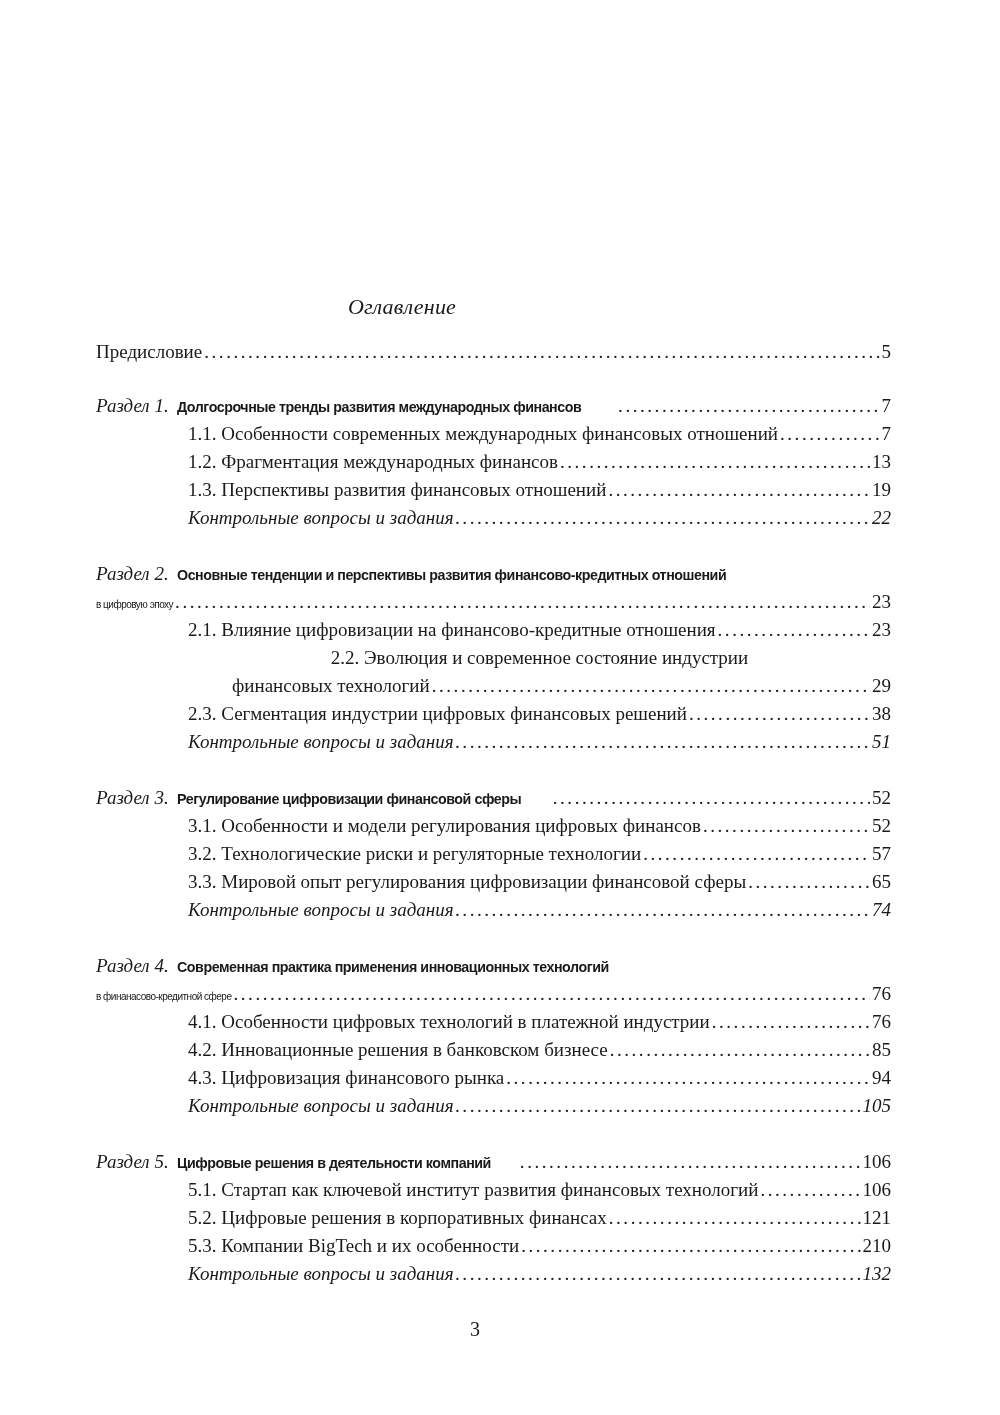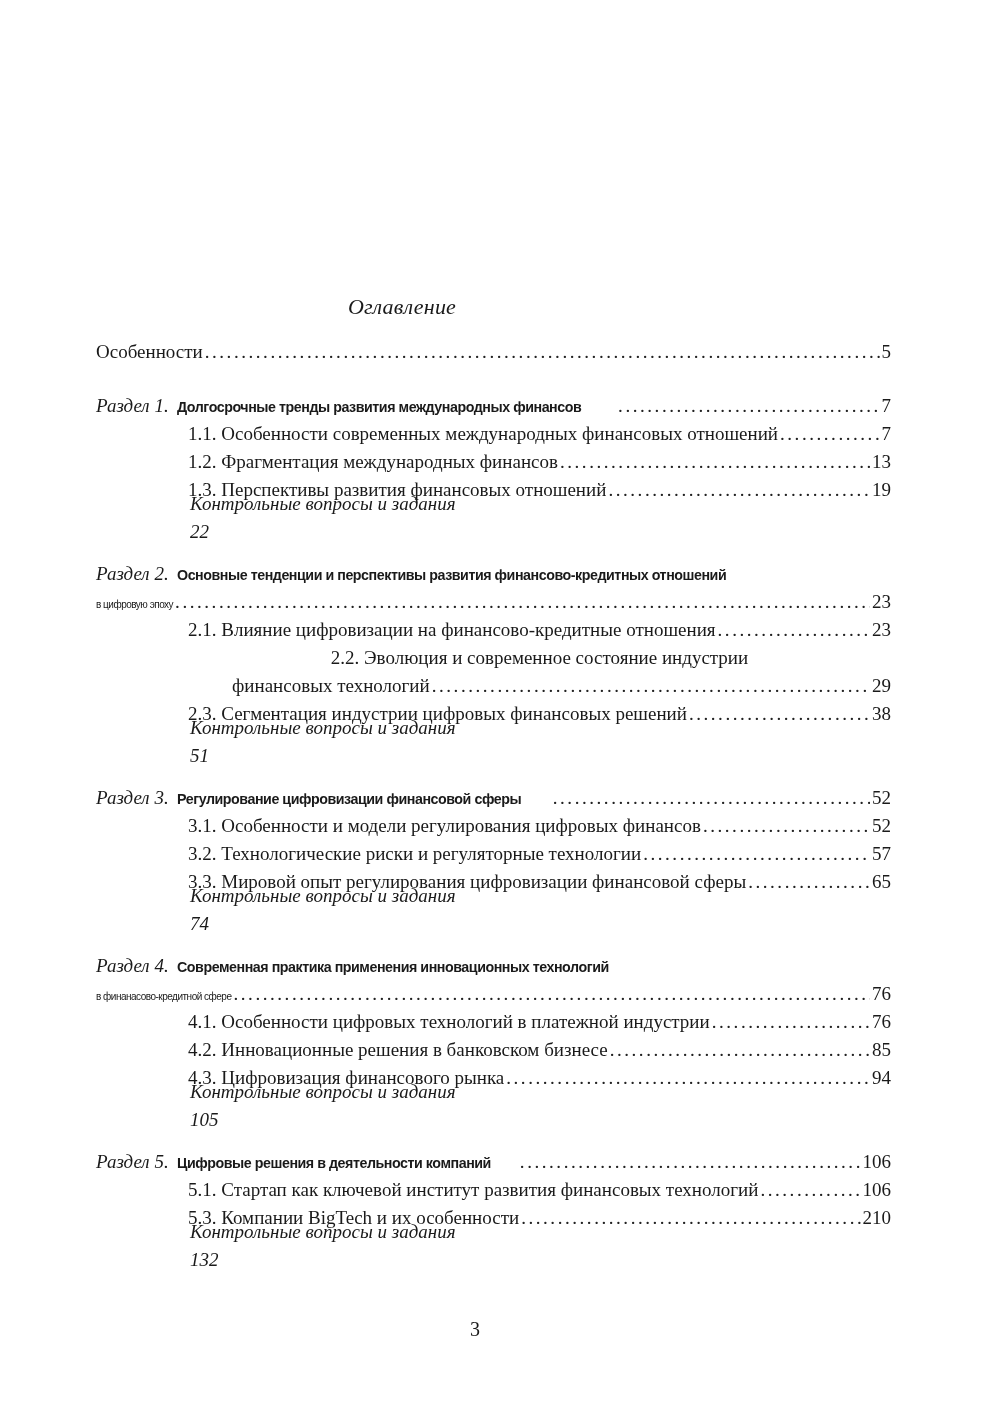--- a/index.html
+++ b/index.html
@@ -66,41 +66,41 @@
       display: inline-block;
     }
     .bold-cont {
       font-family: "Liberation Sans", sans-serif;
       font-weight: normal;
       font-size: 10px;
       letter-spacing: -0.5px;
     }
     .sub { padding-left: 92px; justify-content: center; }
     .sub-cont { padding-left: 136px; }
-    .italic { font-style: italic; flex-direction: column; }
+    .italic { font-style: italic; }
     .page-number {
       position: absolute;
       top: 1318px;
       left: 0;
       width: 1000px;
       text-align: center;
       font-size: 20px;
       padding-left: 0;
     }
     .page-number span { margin-left: -50px; }
   </style>
 </head>
 <body>
 
 <div class="page-title">Оглавление</div>
 
 <div class="toc">
 
   <div class="row">
-    <span class="label">Особенности</span>
+    <span class="label">Предисловие</span>
     <span class="leader"></span>
     <span class="page">5</span>
   </div>
 
   <div class="gap"></div>
 
   <div class="row section-head">
     <span class="label"><span class="sec-no">Раздел 1.</span><span class="sec-title">Долгосрочные тренды развития международных финансов</span></span>
     <span class="leader"></span>
     <span class="page">7</span>
@@ -225,20 +225,25 @@
     <span class="label"><span class="sec-no">Раздел 5.</span><span class="sec-title">Цифровые решения в деятельности компаний</span></span>
     <span class="leader"></span>
     <span class="page">106</span>
   </div>
   <div class="row sub">
     <span class="label">5.1. Стартап как ключевой институт развития финансовых технологий</span>
     <span class="leader"></span>
     <span class="page">106</span>
   </div>
   <div class="row sub">
+    <span class="label">5.2. Цифровые решения в корпоративных финансах</span>
+    <span class="leader"></span>
+    <span class="page">121</span>
+  </div>
+  <div class="row sub">
     <span class="label">5.3. Компании BigTech и их особенности</span>
     <span class="leader"></span>
     <span class="page">210</span>
   </div>
   <div class="row sub italic">
     <span class="label">Контрольные вопросы и задания</span>
     <span class="leader"></span>
     <span class="page">132</span>
   </div>
 

